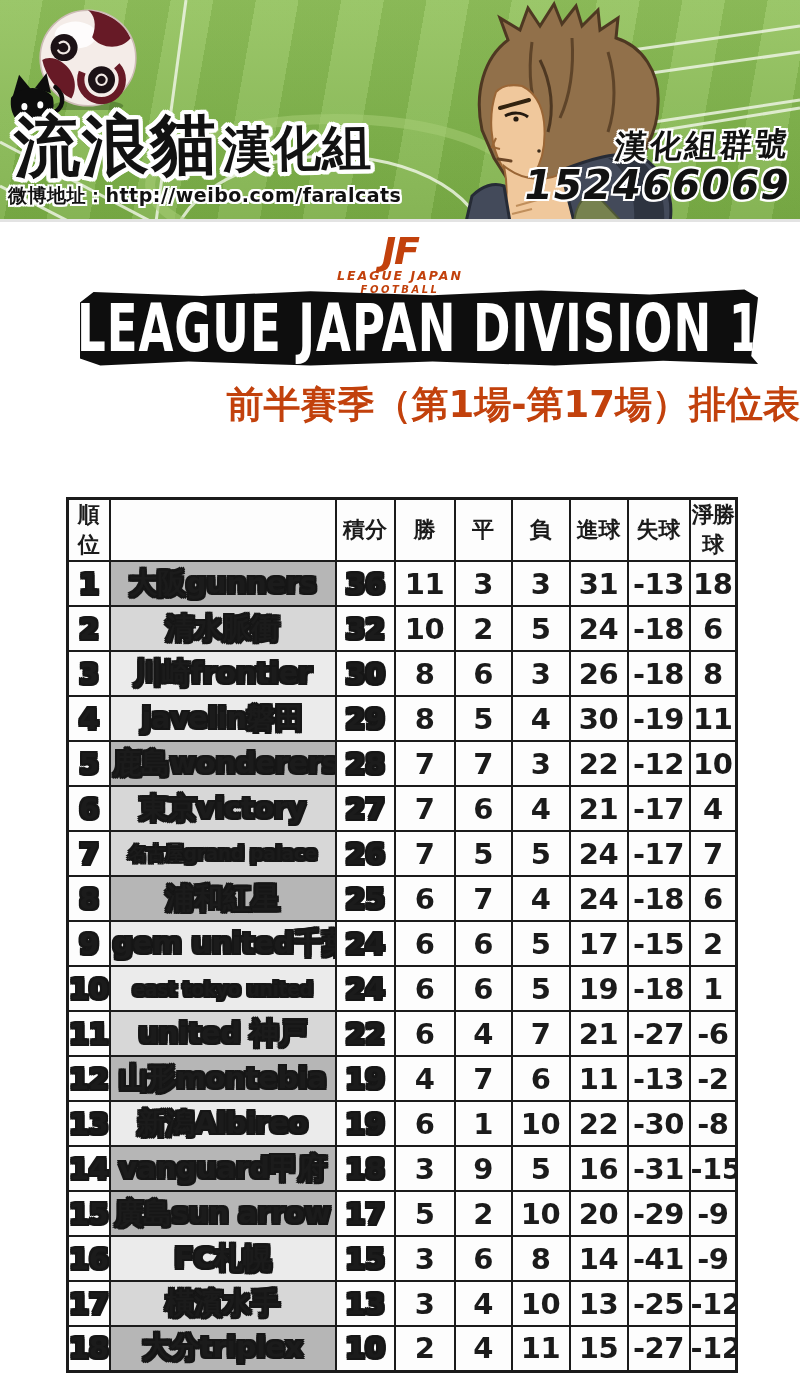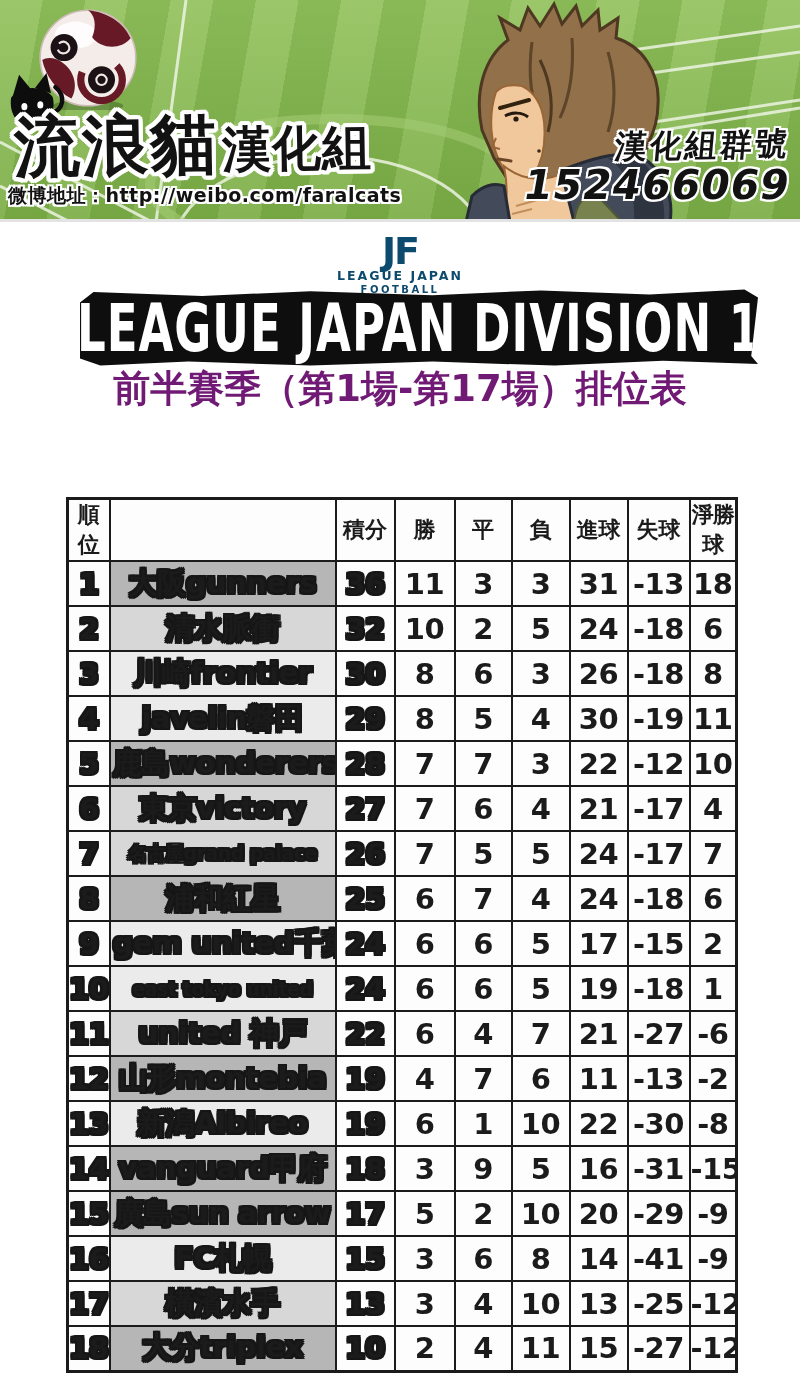--- a/index.html
+++ b/index.html
@@ -31,39 +31,39 @@
     2px 2px #fff,-2px 2px #fff,2px -2px #fff,-2px -2px #fff; }
 
   .group-title { position:absolute; top:100px; left:14px; white-space:nowrap; transform:rotate(-1deg); z-index:5; }
   .group-title .main { font-size:66px; font-weight:900; letter-spacing:2px; }
   .group-title .suffix { font-size:49px; font-weight:900; letter-spacing:1px; margin-left:4px; }
   .weibo-line { position:absolute; top:183px; left:8px; font-size:19px; font-weight:900; letter-spacing:0.5px; z-index:5; }
   .qq-label { position:absolute; top:124px; right:10px; font-size:32px; font-weight:900; letter-spacing:3px; transform:skewX(-6deg) rotate(-1deg); z-index:5; }
   .qq-number { position:absolute; top:161px; right:10px; font-size:41px; font-weight:900; letter-spacing:1px; transform:skewX(-10deg); z-index:5; }
 
   
-  .league-logo { position:absolute; top:233px; left:0; width:100%; text-align:center; color:#0c4a6e; }
+  .league-logo { position:absolute; top:233px; left:0; width:100%; text-align:center; color:#c2410c;font-style:italic; }
   .league-logo .monogram { font-size:38px; font-weight:900; letter-spacing:-2px; line-height:36px; }
   .league-logo .l1 { font-size:12.5px; font-weight:700; letter-spacing:2px; line-height:14px; }
   .league-logo .l2 { font-size:10px; font-weight:700; letter-spacing:2.5px; line-height:14px; }
 
   
   .division-banner {
     position:absolute; top:288px; left:62px; width:678px; height:80px;
     background:#0e0e0e; display:flex; align-items:center; justify-content:center;
     clip-path:polygon(0 18%,2% 5%,18% 10%,34% 4%,52% 9%,68% 3%,84% 8%,98% 2%,100% 12%,99% 85%,100% 95%,86% 91%,70% 97%,52% 92%,34% 97%,16% 92%,3% 97%,0 88%);
     margin-left:18px;
   }
   .division-banner .txt {
     color:#ffffff; font-size:46px; font-weight:900; letter-spacing:1px; white-space:nowrap;
     display:inline-block; transform:scaleY(1.42) scaleX(0.98); transform-origin:center;
   }
 
-  .season-subtitle { position:absolute; top:364px; left:0; width:100%; text-align:center;
-    font-size:37px; font-weight:900; color:#701a75; letter-spacing:0; white-space:nowrap; }
+  .season-subtitle { position:absolute; top:380px; left:0; width:100%; text-align:right;
+    font-size:37px; font-weight:900; color:#c2410c; letter-spacing:0; white-space:nowrap; }
 
   
   .standings-wrap { position:absolute; top:460px; left:66px;margin-top:37px; }
   table.standings { border-collapse:collapse; table-layout:fixed; width:672px; background:#fdfdfd;
     border:3px solid #1b1b1b; }
   table.standings th, table.standings td {
     border:2px solid #1b1b1b; text-align:center; vertical-align:middle; overflow:hidden;
     color:#1b1b1b; background:#fdfdfd;
   }
   table.standings th { height:42px; font-size:22px; font-weight:900; }

